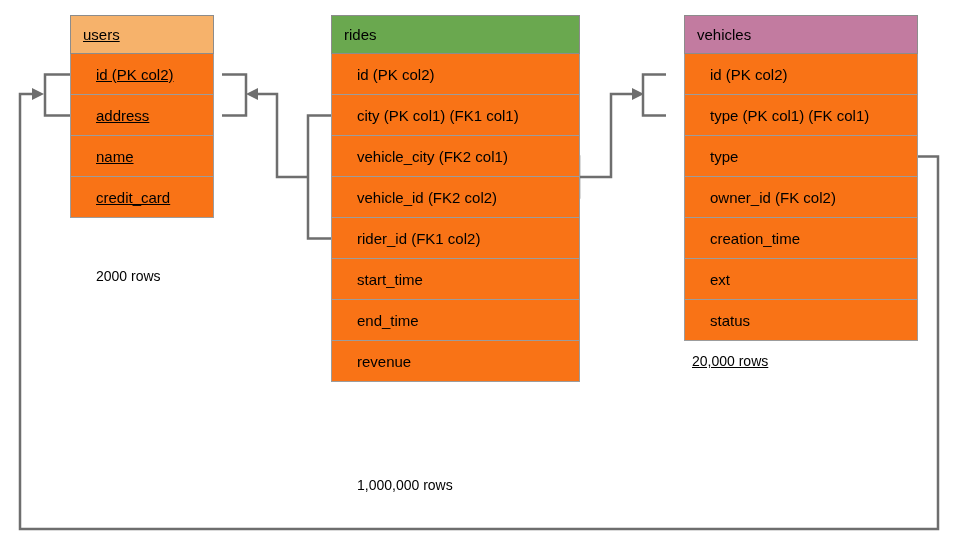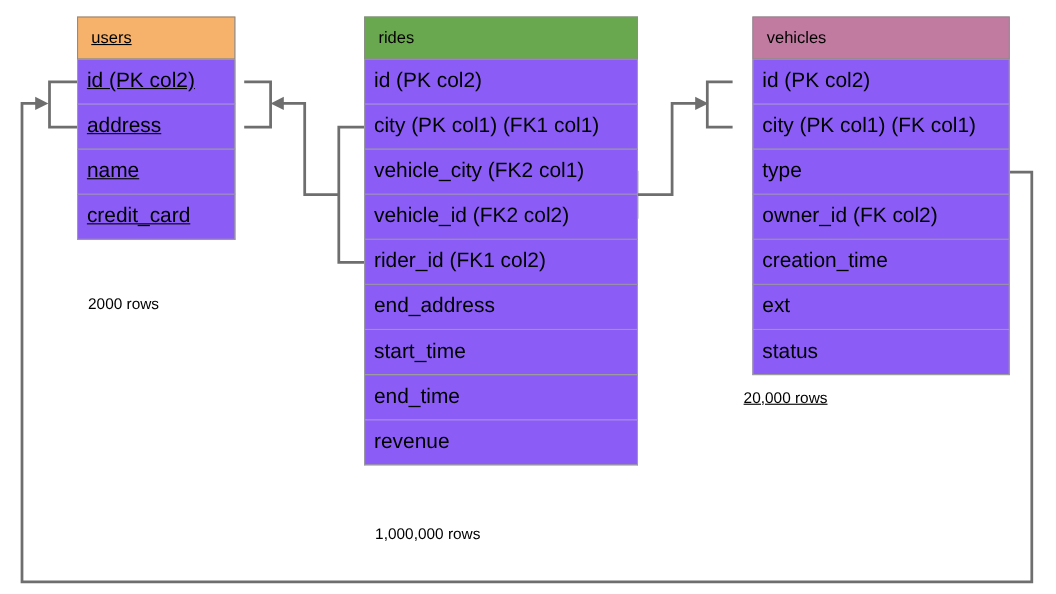--- a/index.html
+++ b/index.html
@@ -25,31 +25,32 @@
     padding-left:12px;
     font-size:15px;
     color:#000000;
   }
   .trow {
     height:41px;
     box-sizing:border-box;
     border:1px solid #9c9c9c;
     border-top:none;
     display:flex; align-items:center;
-    padding-left:8px;
-    font-size:19px;
+    padding-left:25px;
+    font-size:15px;
     color:#000000;
-    background:#8b5cf6;
+    background:#f97316;
     white-space:nowrap;
   }
   .rowcount {
     position:absolute;
     font-size:14px;
     color:#000000;
     white-space:nowrap;
+    margin-left:16px;
   }
   .t-users    { left:70px;  top:15px; width:144px;text-decoration:underline; }
   .t-rides    { left:331px; top:15px; width:249px; }
   .t-vehicles { left:666px; top:15px; width:234px;margin-left:18px; }
   .rc-users    { left:80px;  top:268px; }
   .rc-rides    { left:341px; top:477px;text-align:right; }
   .rc-vehicles { left:676px; top:353px;text-decoration:underline; }
   polyline { fill:none; stroke:#6e6e6e; stroke-width:2.5px; }
   polygon  { fill:#6e6e6e; stroke:none; }
 </style>
@@ -94,33 +95,32 @@
   <div class="rowcount rc-users">2000 rows</div>
 
   <div class="db-table t-rides">
     <div class="thead" style="background: rgb(106, 168, 79);">rides</div>
     <div class="tbody">
         <div class="trow">id (PK col2)</div>
         <div class="trow">city (PK col1) (FK1 col1)</div>
         <div class="trow">vehicle_city (FK2 col1)</div>
         <div class="trow">vehicle_id (FK2 col2)</div>
         <div class="trow">rider_id (FK1 col2)</div>
-        <div class="trow">end_address</div>
         <div class="trow">start_time</div>
         <div class="trow">end_time</div>
         <div class="trow">revenue</div>
       </div>
   </div>
   <div class="rowcount rc-rides">1,000,000 rows</div>
 
   <div class="db-table t-vehicles">
     <div class="thead" style="background: rgb(194, 123, 160);">vehicles</div>
     <div class="tbody">
         <div class="trow">id (PK col2)</div>
-        <div class="trow">city (PK col1) (FK col1)</div>
+        <div class="trow">type (PK col1) (FK col1)</div>
         <div class="trow">type</div>
         <div class="trow">owner_id (FK col2)</div>
         <div class="trow">creation_time</div>
         <div class="trow">ext</div>
         <div class="trow">status</div>
       </div>
   </div>
   <div class="rowcount rc-vehicles">20,000 rows</div>
 
 </div>

